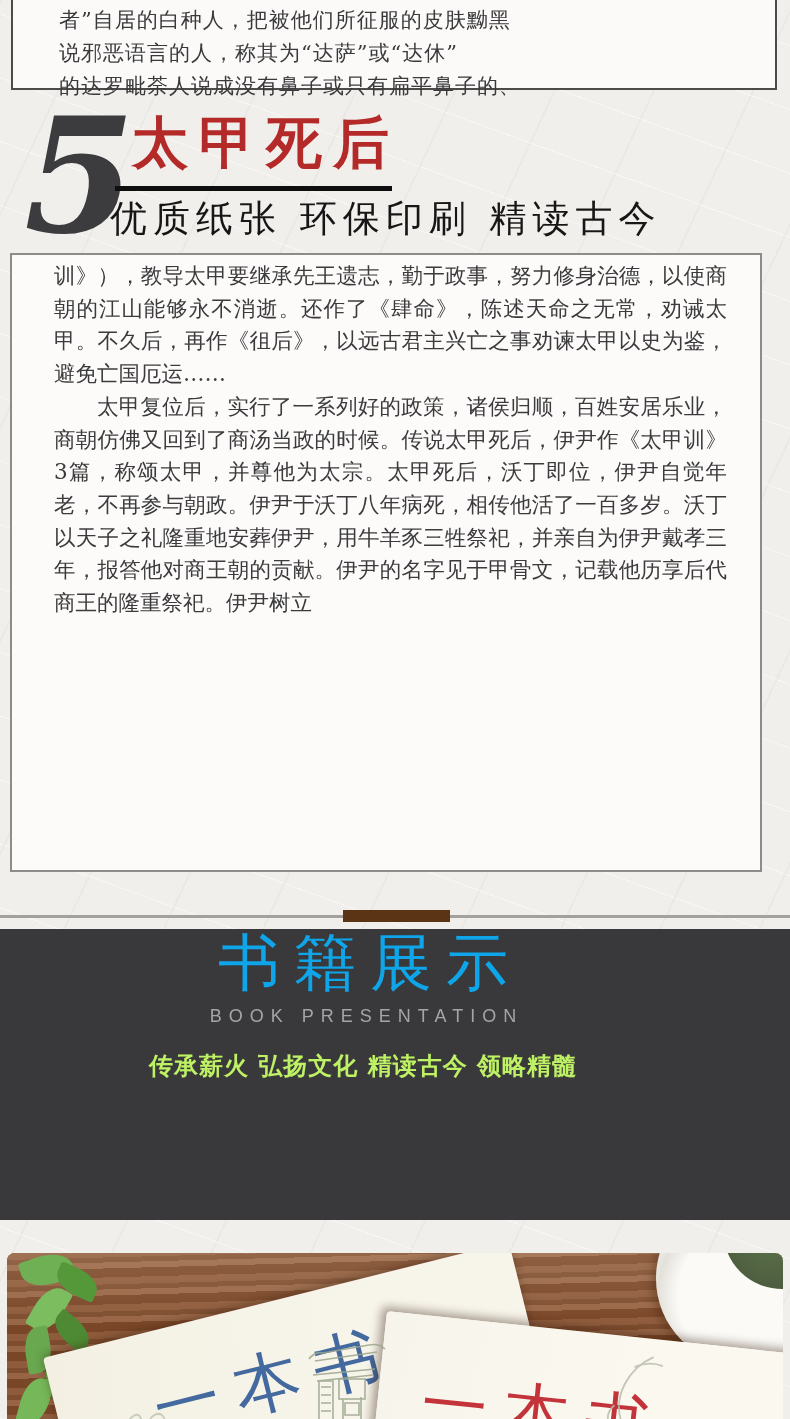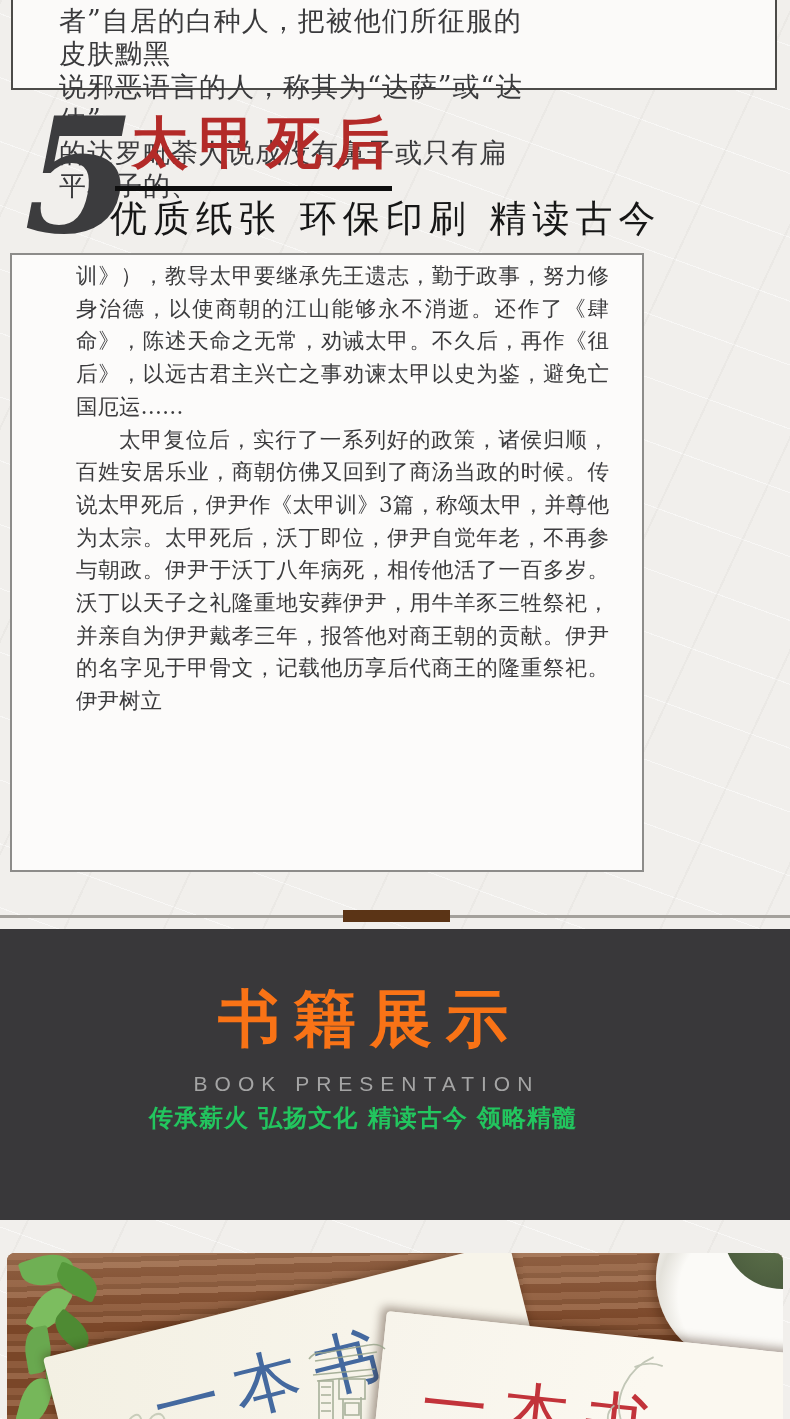--- a/index.html
+++ b/index.html
@@ -14,21 +14,21 @@
       repeating-linear-gradient(115deg, rgba(120,115,105,0.05) 0 2px, transparent 2px 90px),
       repeating-linear-gradient(20deg, rgba(255,255,255,0.5) 0 1px, transparent 1px 60px);
   }
 
   
   .top-box{
     position:absolute; left:11px; top:-16px; width:766px; height:106px;
     background:#fbfaf9; border:2px solid #4c4b49; box-sizing:border-box; z-index:2;
   }
   .top-box-text{ position:absolute; left:46px; top:18px; width:470px;
-    font-size:27px; line-height:33px; letter-spacing:1px; color:#3a3a3c; }
+    font-size:21px; line-height:33px; letter-spacing:1px; color:#3a3a3c; }
   .artifact{
     position:absolute; left:588px; top:14px; width:122px; height:58px;
     border-radius:0 0 12px 12px; overflow:hidden;
     background:linear-gradient(140deg,#96948e,#6e6d68 60%,#84827c);
     box-shadow:inset 0 0 8px rgba(0,0,0,.35);
   }
   .artifact svg{ display:block; }
   .artifact-caption{
     position:absolute; left:498px; top:60px; width:216px; text-align:center;
     font-family:"Liberation Sans", sans-serif; font-weight:bold;
@@ -47,52 +47,52 @@
   }
   .feature-underline{ position:absolute; left:115px; top:186px; width:277px; height:5px;
     background:#0e0e0e; z-index:2; }
   .feature-subtitle{
     position:absolute; left:110px; top:194px; z-index:2;
     font-size:37px; color:#161616; letter-spacing:6px; font-weight:500; white-space:nowrap;
   }
 
   
   .excerpt-box{
-    position:absolute; left:10px; top:253px; width:634px; height:619px; z-index:2;
+    position:absolute; left:10px; top:253px; width:752px; height:619px; z-index:2;
     background:#fcfbfa; border:2px solid #8d8c8a; box-sizing:border-box;
-    overflow:hidden; padding:5px 33px 0 64px;
+    overflow:hidden; padding:5px 33px 0 42px;
   }
   .excerpt-box p{
     margin:0; font-size:21.5px; line-height:32.7px; color:#3b3b3d;
     text-align:justify; text-indent:2em;
   }
   .excerpt-box p.no-indent{ text-indent:0; }
 
   
   .divider-line{ position:absolute; left:0; top:915px; width:790px; height:3px;
     background:#a4a19c; z-index:2; }
   .divider-accent{ position:absolute; left:343px; top:910px; width:107px; height:12px;
     background:#5b3416; z-index:3; }
 
   
   .presentation{
     position:absolute; left:0; top:929px; width:790px; height:291px;
     background:#39383a; z-index:2;
   }
   .presentation-inner{ position:absolute; left:0; top:0; width:726px; text-align:center; }
   .presentation-title{
-    margin-top:56px; font-size:62px; line-height:1.1; color:#f97316;
-    font-weight:bold; letter-spacing:14px; text-indent:14px;
+    font-size:62px; line-height:1.1; color:#0ea5e9;
+    font-weight:normal; letter-spacing:14px; text-indent:14px;
   }
   .presentation-subtitle{
-    margin-top:19px; font-size:21px; color:#a5a5a5; letter-spacing:7px; text-indent:7px;
+    margin-top:9px; font-size:18px; color:#a5a5a5; letter-spacing:7px; text-indent:7px;
     font-family:"Liberation Sans", sans-serif;
   }
   .presentation-tagline{
-    margin-top:6px; font-size:24px; color:#22c55e; font-weight:bold; letter-spacing:1px;
+    margin-top:23px; font-size:24px; color:#bef264; font-weight:bold; letter-spacing:1px;
   }
 
   
   .photo{
     position:absolute; left:7px; top:1253px; width:776px; height:166px; z-index:2;
     border-radius:8px 8px 0 0; overflow:hidden; background:#84512f;
   }
   .wood{
     position:absolute; inset:0;
     background:

